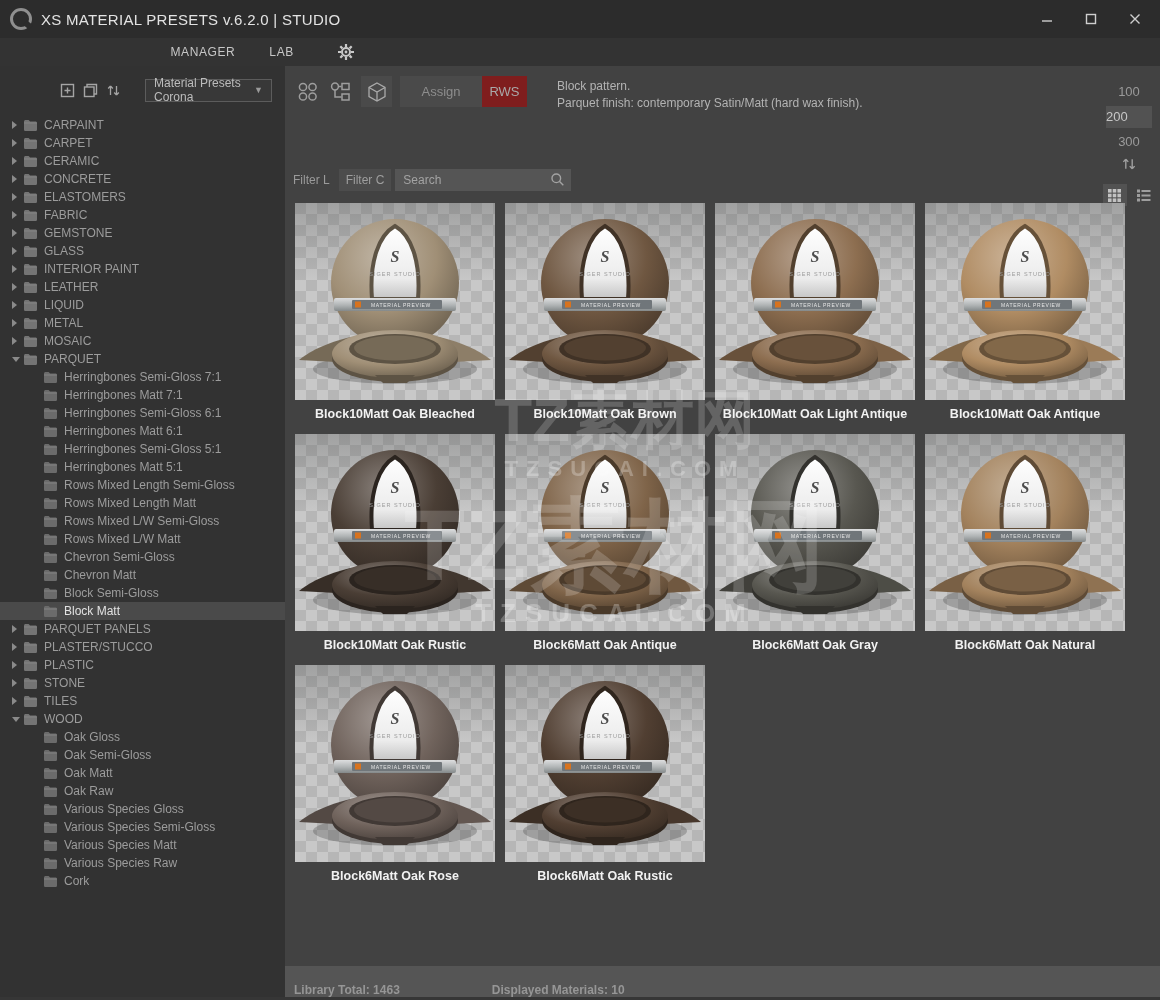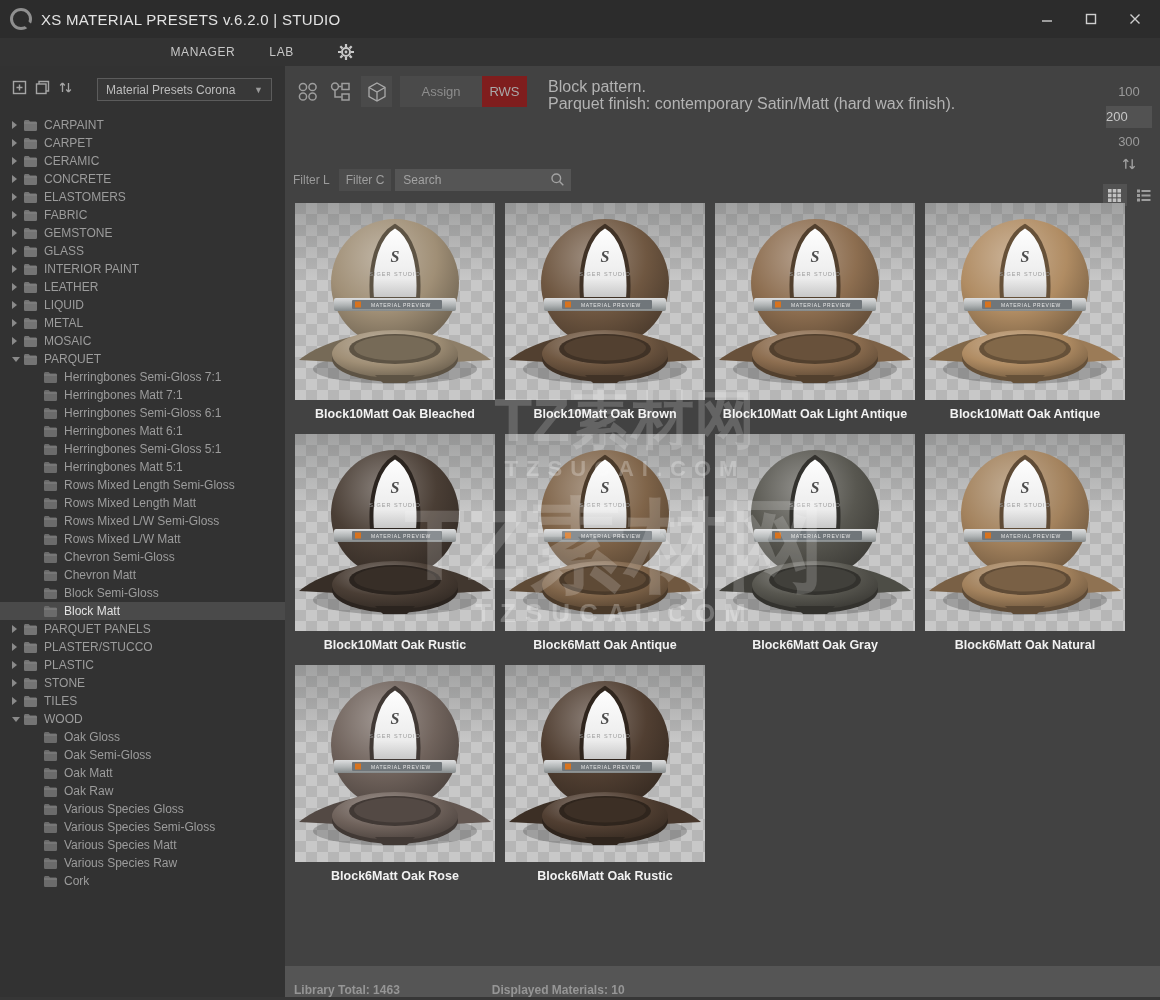--- a/index.html
+++ b/index.html
@@ -19,21 +19,21 @@
   .tabbar { height:28px; background:#333333; display:flex; align-items:stretch; flex:0 0 auto; }
   .tab { display:flex; align-items:center; padding:0 17px; font-size:12px; color:#c7c7c7; letter-spacing:.6px; cursor:pointer; }
   .tab.active { background:#3f3f3f; color:#f2f2f2;margin-top:39px; }
   .tab-gear { display:flex; align-items:center; padding:0 14px; margin-left:12px; cursor:pointer; }
 
   
   .content { flex:1 1 auto; display:flex; border-bottom:3px solid #363636; height:931px; }
 
   
   .sidebar { width:285px; flex:0 0 285px; background:#323232; padding-top:12px; overflow:hidden; }
-  .side-tools { display:flex; padding:0 13px 0 10px; height:24px; }
+  .side-tools { display:flex; align-items:center; padding:0 13px 0 10px; height:24px;margin-left:48px; }
   .side-icon { width:18px; height:18px; display:flex; align-items:center; justify-content:center; margin-right:5px; cursor:pointer; }
   .lib-select { margin-left:18px; flex:1; height:23px; border:1px solid #5c5c5c; display:flex; align-items:center;
                 padding:0 8px; color:#bcbcbc; font-size:12px; cursor:pointer; background:#383838; }
   .lib-select .chev { margin-left:auto; color:#9a9a9a; font-size:9px; }
   .tree { margin-top:14px; }
   .tree-row { display:flex; align-items:center; height:18px; padding-left:12px; font-size:12px; color:#9c9c9c; cursor:pointer; white-space:nowrap; }
   .tree-row.child { padding-left:44px; }
   .tree-row.selected { background:#4a4a4a; color:#e2e2e2; }
   .tw { width:12px; display:flex; align-items:center; flex:0 0 12px; }
   .arr-r { width:0; height:0; border-left:5px solid #8a8a8a; border-top:4px solid transparent; border-bottom:4px solid transparent; }
@@ -41,21 +41,21 @@
   .folder { margin-right:7px; flex:0 0 auto; }
 
   
   .main { position:relative; flex:1; background:#424242; overflow:hidden; }
 
   .top-tools { position:absolute; top:10px; left:10px; display:flex; align-items:flex-start; }
   .tool-icon { width:25px; height:25px; margin-right:8px; margin-top:3px; display:flex; align-items:center; justify-content:center; cursor:pointer; }
   .cube-btn { width:31px; height:31px; background:#4a4a4a; display:flex; align-items:center; justify-content:center; margin-right:8px; cursor:pointer; }
   .assign-btn { width:82px; height:31px; background:#4a4a4a; color:#8d8d8d; font-size:13px; display:flex; align-items:center; justify-content:center; cursor:pointer; border:none;text-align:center; }
   .rws-btn { width:45px; height:31px; background:#7f1d1d; color:#a9a9a9; font-size:13px; display:flex; align-items:center; justify-content:center; cursor:pointer; }
-  .desc { margin-left:21px; padding-top:2px; font-size:16px; color:#b3b3b3; line-height:17px; }
+  .desc { margin-left:30px; padding-top:2px; font-size:12px; color:#b3b3b3; line-height:17px; }
 
   .size-col { position:absolute; top:16px; right:6px; width:50px; display:flex; flex-direction:column; align-items:center; }
   .size-item { font-size:13px; color:#9a9a9a; height:16px; line-height:16px; cursor:pointer; }
   .size-item.active { background:#525252; color:#c6c6c6; width:46px; text-align:left; height:22px; line-height:22px; margin:4px 0; }
   .size-item:not(.active) { margin:2px 0; }
   .sort-mini { margin-top:4px; cursor:pointer; }
   .view-row { display:flex; gap:5px; margin-top:8px; }
   .view-btn { width:24px; height:22px; display:flex; align-items:center; justify-content:center; cursor:pointer; }
   .view-btn.active { background:#525252; }
 

